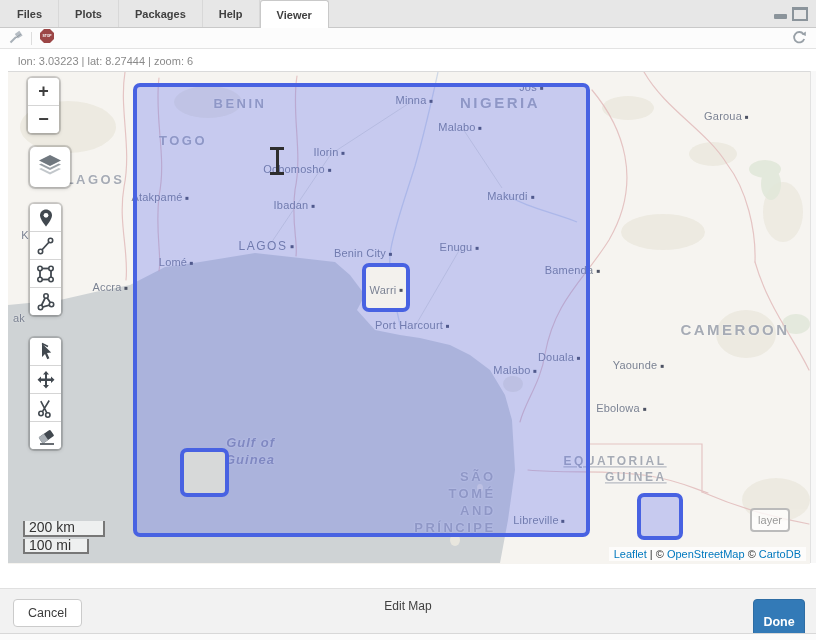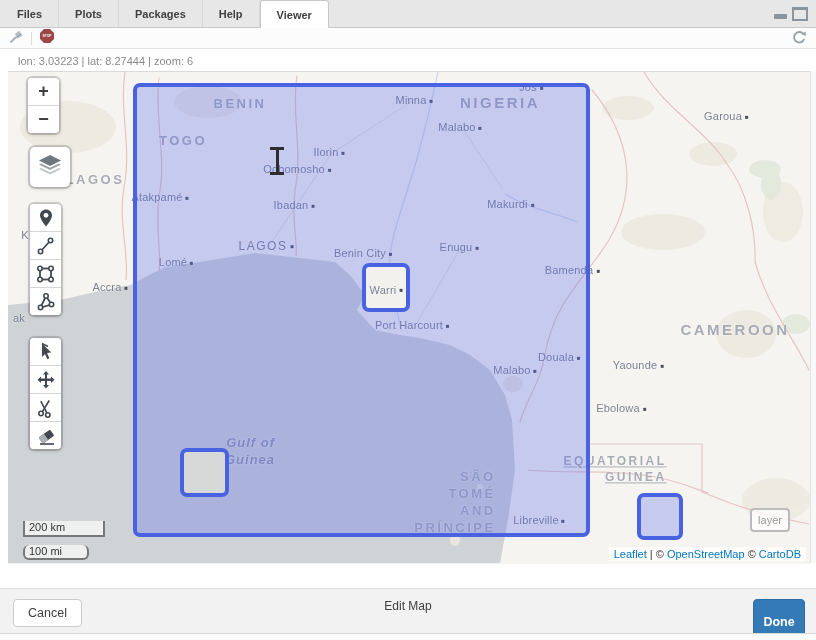--- a/index.html
+++ b/index.html
@@ -67,24 +67,24 @@
        border-bottom:1px solid #d5d5d5;cursor:pointer;background:#fff;}
   .lf .btn:first-child{border-radius:4px 4px 0 0;}
   .lf .btn:last-child{border-bottom:none;border-radius:0 0 4px 4px;}
   .zoomctl{left:20px;top:6px;width:31px;}
   .zoomctl .btn{font-size:18px;font-weight:bold;color:#3e3e3e;}
   .layersctl{left:22px;top:75px;width:40px;height:40px;display:flex;align-items:center;justify-content:center;border-radius:5px;}
   .drawbar{left:22px;top:132px;width:31px;}
   .editbar{left:22px;top:266px;width:31px;}
 
   
-  .scale{position:absolute;left:15px;top:449px;z-index:50;font-size:11px;color:#333;}
+  .scale{position:absolute;left:15px;top:449px;z-index:50;font-size:14px;color:#333;}
   .scale .line{background:rgba(255,255,255,0.65);border:2px solid #777;border-top:none;
        padding:0 4px;box-sizing:border-box;height:15px;line-height:13px;white-space:nowrap;}
-  .scale .mi{border-top:none;margin-top:8px;border-bottom:2px solid #777;border-radius:6px;}
+  .scale .mi{border-top:none;margin-top:2px;border-bottom:2px solid #777;}
   .scale .km{height:16px;}
   .scale .mi{height:15px;}
 
   
   .layerbtn{position:absolute;left:742px;top:436px;width:40px;height:24px;z-index:50;
        background:rgba(255,255,255,0.75);border:2px solid #bbb;border-radius:4px;box-sizing:border-box;
        color:#9a9a9a;font-size:11px;display:flex;align-items:center;justify-content:center;}
   .attrib{position:absolute;right:4px;bottom:3px;z-index:50;background:rgba(255,255,255,0.72);
        padding:1px 5px;font-size:11px;color:#333;white-space:nowrap;}
   .attrib a{color:#0078be;text-decoration:none;}
@@ -207,21 +207,21 @@
         <span class="lbl water" style="left: 242px; top: 380px; font-size: 13px;"><span>Gulf of
 Guinea</span></span>
         <span class="lbl city" style="left: 406px; top: 28px;"><span>Minna</span><span class="dot"></span></span>
         <span class="lbl city" style="left: 523px; top: 15px;"><span>Jos</span><span class="dot"></span></span>
         <span class="lbl city" style="left: 452px; top: 55px;"><span>Malabo</span><span class="dot"></span></span>
         <span class="lbl city" style="left: 718px; top: 44px;"><span>Garoua</span><span class="dot"></span></span>
         <span class="lbl city" style="left: 321px; top: 80px;"><span>Ilorin</span><span class="dot"></span></span>
         <span class="lbl city" style="left: 289px; top: 97px;"><span>Ogbomosho</span><span class="dot"></span></span>
         <span class="lbl city" style="left: 152px; top: 125px;"><span>Atakpamé</span><span class="dot"></span></span>
         <span class="lbl city" style="left: 286px; top: 133px;"><span>Ibadan</span><span class="dot"></span></span>
-        <span class="lbl city" style="left: 493px; top: 132px; padding-left: 19px;"><span>Makurdi</span><span class="dot"></span></span>
+        <span class="lbl city" style="left: 493px; top: 124px; padding-left: 19px;"><span>Makurdi</span><span class="dot"></span></span>
         <span class="lbl city" style="left: 102px; top: 215px;"><span>Accra</span><span class="dot"></span></span>
         <span class="lbl city" style="left: 168px; top: 190px;"><span>Lomé</span><span class="dot"></span></span>
         <span class="lbl city-caps" style="left: 258px; top: 175px;"><span>LAGOS</span><span class="dot"></span></span>
         <span class="lbl city" style="left: 355px; top: 181px;"><span>Benin City</span><span class="dot"></span></span>
         <span class="lbl city" style="left: 451px; top: 175px;"><span>Enugu</span><span class="dot"></span></span>
         <span class="lbl city" style="left: 564px; top: 198px;"><span>Bamenda</span><span class="dot"></span></span>
         <span class="lbl city" style="left: 404px; top: 253px;"><span>Port Harcourt</span><span class="dot"></span></span>
         <span class="lbl city" style="left: 551px; top: 285px;"><span>Douala</span><span class="dot"></span></span>
         <span class="lbl city" style="left: 507px; top: 298px;"><span>Malabo</span><span class="dot"></span></span>
         <span class="lbl city" style="left: 630px; top: 293px;"><span>Yaounde</span><span class="dot"></span></span>

